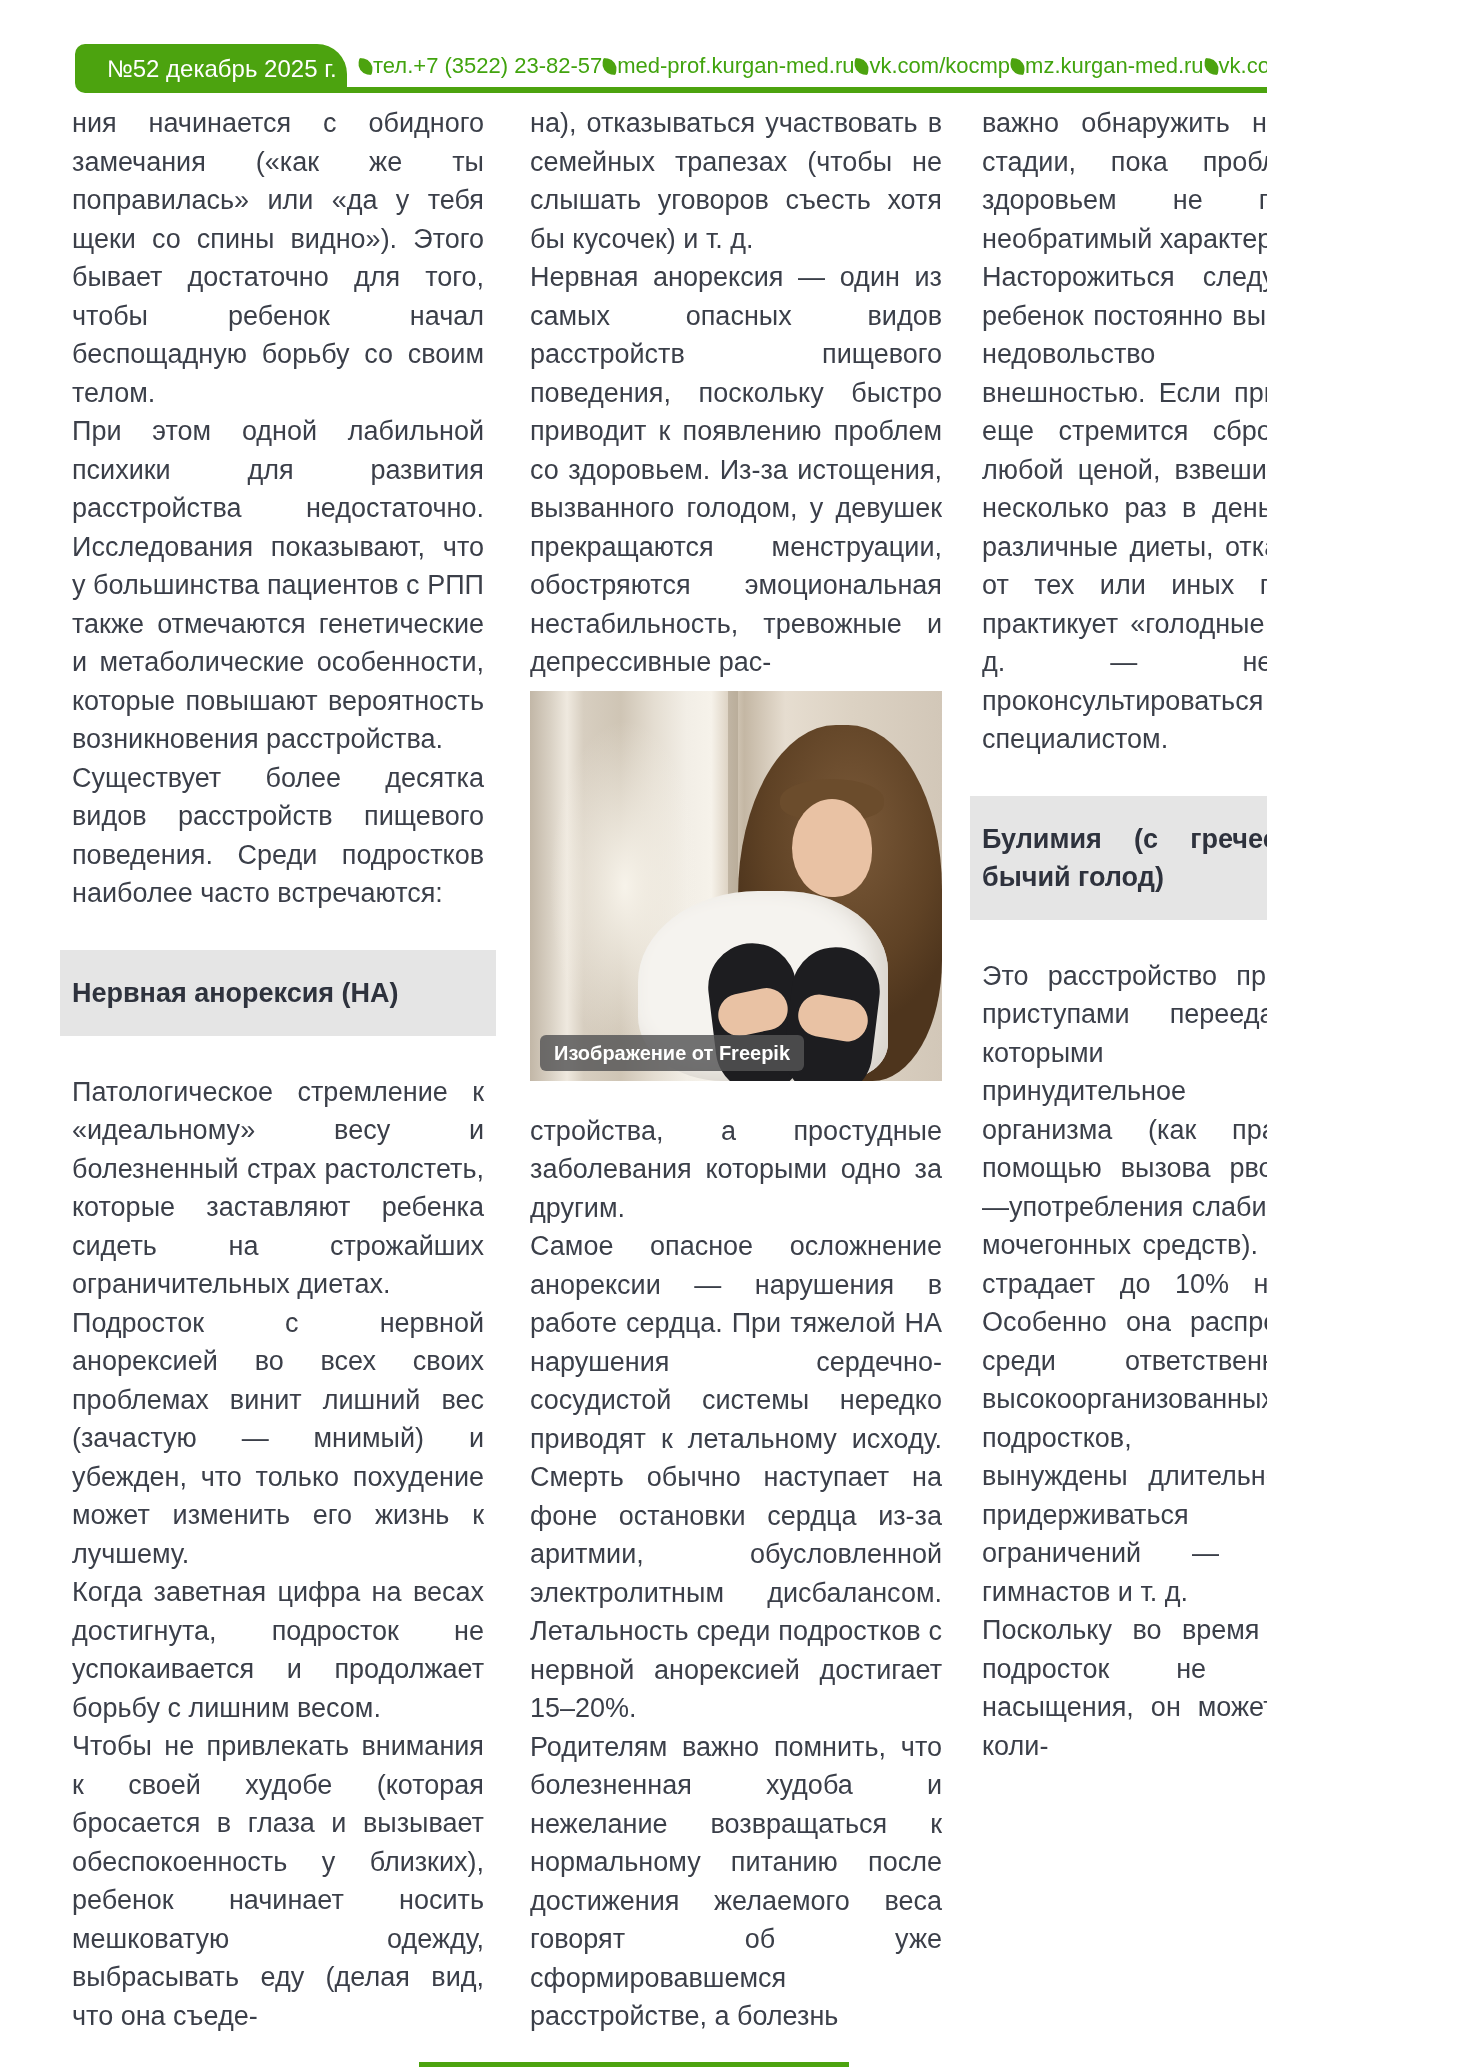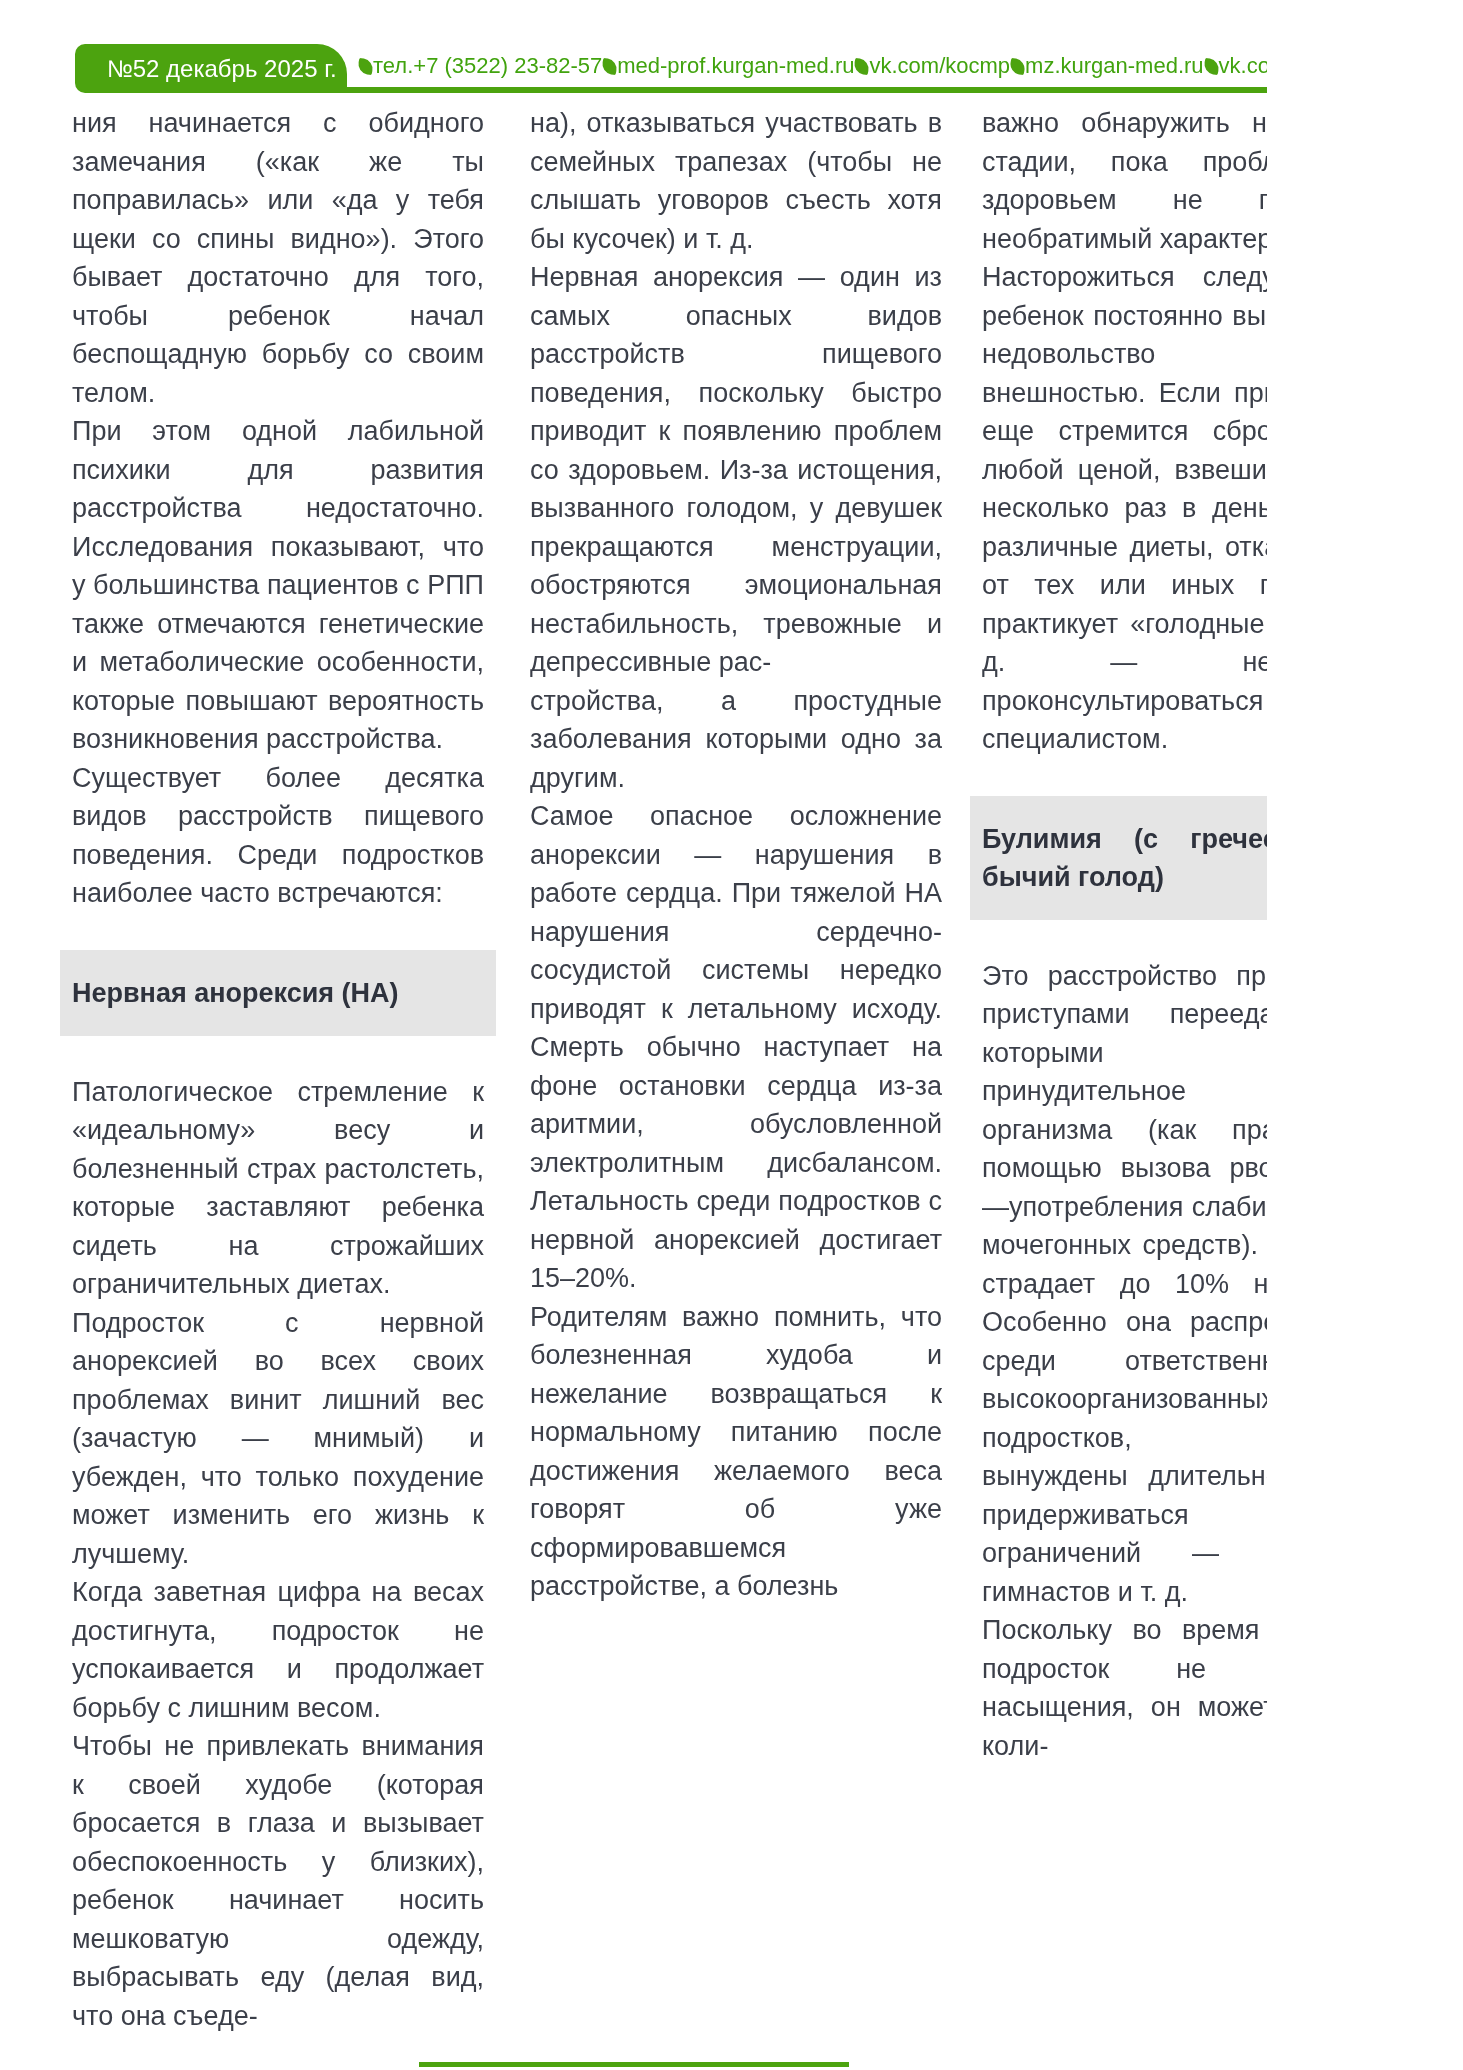--- a/index.html
+++ b/index.html
@@ -103,20 +103,33 @@
     <p>Патологическое стремление к «идеальному» весу и болезненный страх растолстеть, которые заставляют ребенка сидеть на строжайших ограничительных диетах.</p>
     <p>Подросток с нервной анорексией во всех своих проблемах винит лишний вес (зачастую — мнимый) и убежден, что только похудение может изменить его жизнь к лучшему.</p>
     <p>Когда заветная цифра на весах достигнута, подросток не успокаивается и продолжает борьбу с лишним весом.</p>
     <p>Чтобы не привлекать внимания к своей худобе (которая бросается в глаза и вызывает обеспокоенность у близких), ребенок начинает носить мешковатую одежду, выбрасывать еду (делая вид, что она съеде-</p>
   </div>
 
   <div class="col col-2">
     <p>на), отказываться участвовать в семейных трапезах (чтобы не слышать уговоров съесть хотя бы кусочек) и т. д.</p>
     <p>Нервная анорексия — один из самых опасных видов расстройств пищевого поведения, поскольку быстро приводит к появлению проблем со здоровьем. Из-за истощения, вызванного голодом, у девушек прекращаются менструации, обостряются эмоциональная нестабильность, тревожные и депрессивные рас-</p>
 
+    <div class="photo">
+      <div class="win-glow"></div>
+      <div class="win-bar"></div>
+      <div class="girl-hair"></div>
+      <div class="girl-fringe"></div>
+      <div class="girl-face"></div>
+      <div class="girl-shirt"></div>
+      <div class="knee knee-l"></div>
+      <div class="knee knee-r"></div>
+      <div class="hand hand-l"></div>
+      <div class="hand hand-r"></div>
+      <div class="photo-caption">Изображение от Freepik</div>
+    </div>
 
     <p>стройства, а простудные заболевания которыми одно за другим.</p>
     <p>Самое опасное осложнение анорексии — нарушения в работе сердца. При тяжелой НА нарушения сердечно-сосудистой системы нередко приводят к летальному исходу. Смерть обычно наступает на фоне остановки сердца из-за аритмии, обусловленной электролитным дисбалансом. Летальность среди подростков с нервной анорексией достигает 15–20%.</p>
     <p>Родителям важно помнить, что болезненная худоба и нежелание возвращаться к нормальному питанию после достижения желаемого веса говорят об уже сформировавшемся расстройстве, а болезнь</p>
   </div>
 
   <div class="col col-3">
     <p>важно обнаружить на ранней стадии, пока проблемы со здоровьем не приобрели необратимый характер.</p>
     <p>Насторожиться следует, если ребенок постоянно высказывает недовольство своей внешностью. Если при этом он еще стремится сбросить вес любой ценой, взвешивается по несколько раз в день, пробует различные диеты, отказывается от тех или иных продуктов, практикует «голодные дни» и т. д. — необходимо проконсультироваться со специалистом.</p>
     <div class="heading">Булимия (с греческого — бычий голод)</div>

